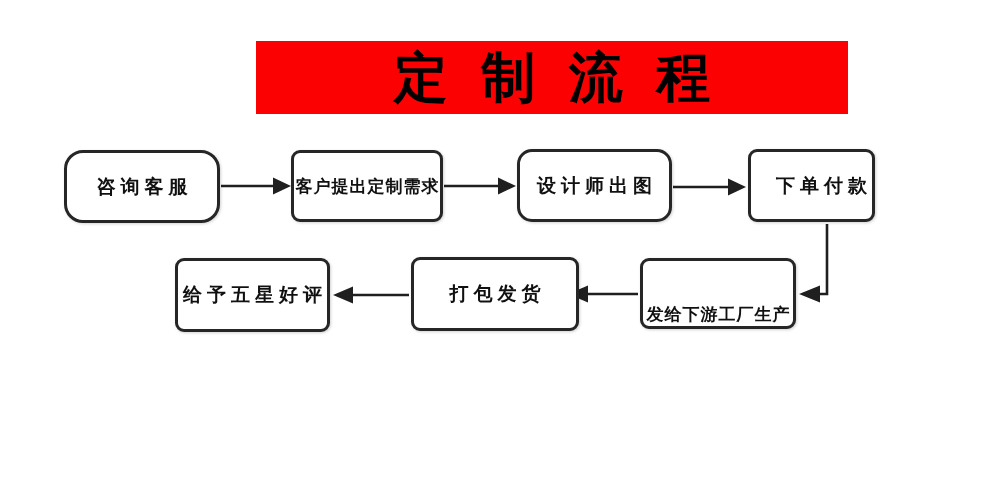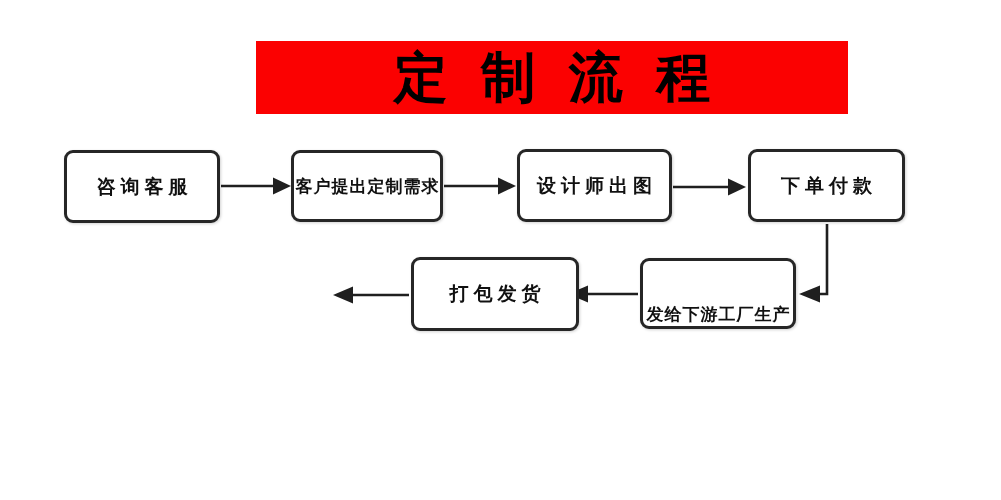--- a/index.html
+++ b/index.html
@@ -95,38 +95,41 @@
     <g>
       <line x1="638" y1="294" x2="588" y2="294"></line>
       <polygon points="588,285.5 588,302.5 568,294"></polygon>
     </g>
     <g>
       <line x1="409" y1="295" x2="353" y2="295"></line>
       <polygon points="353,286.5 353,303.5 333,295"></polygon>
     </g>
   </svg>
 
-  <div class="box" style="left:64px; top:150px; width:156px; height:73px;">
+  <div class="box" style="left:64px; top:150px; width:156px; height:73px;border-radius:19px;">
     <span>咨询客服</span>
   </div>
 
   <div class="box long" style="left:291px; top:150px; width:152px; height:72px;align-items:center;">
     <span>客户提出定制需求</span>
   </div>
 
-  <div class="box" style="left:517px; top:149px; width:155px; height:73px;">
+  <div class="box" style="left:517px; top:149px; width:155px; height:73px;border-radius:15px;">
     <span>设计师出图</span>
   </div>
 
-  <div class="box" style="left:748px; top:149px; width:157px; height:73px;">
+  <div class="box" style="left:748px; top:149px; width:127px; height:73px;justify-content:flex-end;">
     <span>下单付款</span>
   </div>
 
   <div class="box long" style="left:640px; top:258px; width:156px; height:71px;align-items:flex-end;">
     <span>发给下游工厂生产</span>
   </div>
 
   <div class="box" style="left:411px; top:257px; width:168px; height:74px;">
     <span>打包发货</span>
   </div>
 
+  <div class="box" style="left:175px; top:258px; width:155px; height:74px;">
+    <span>给予五星好评</span>
+  </div>
 
 </div>
 
 </body></html>

